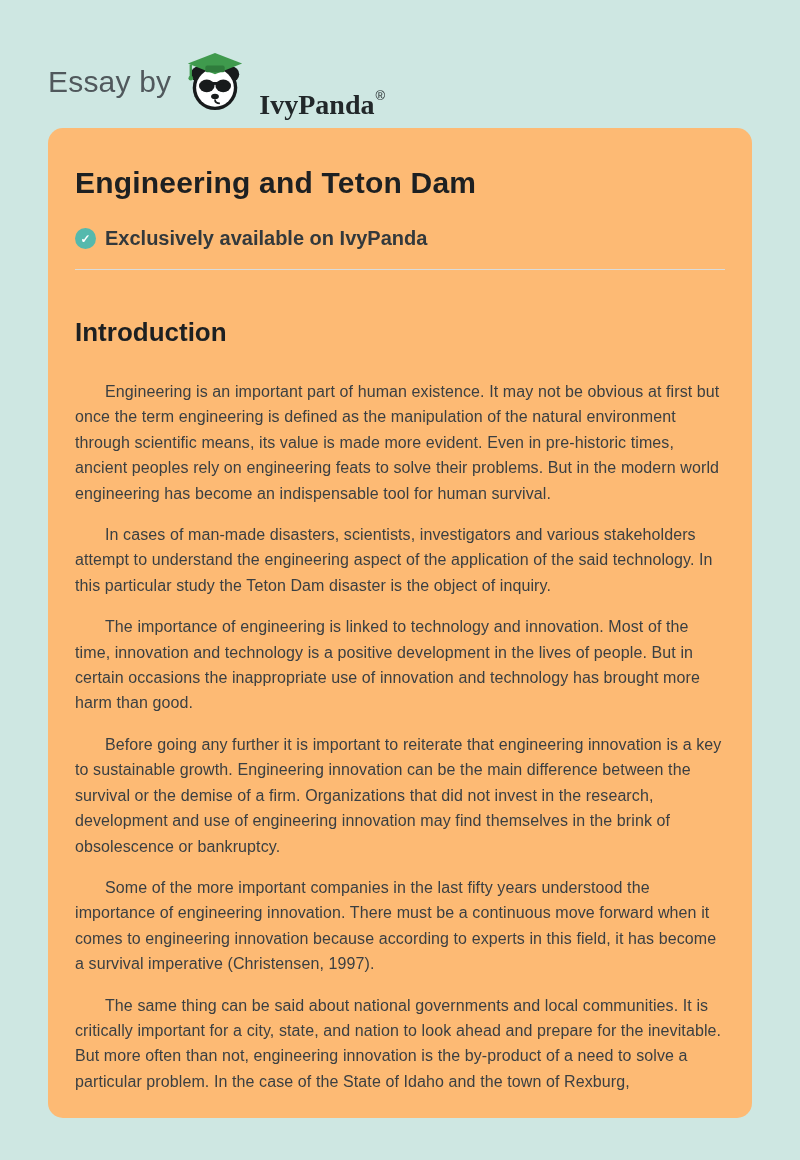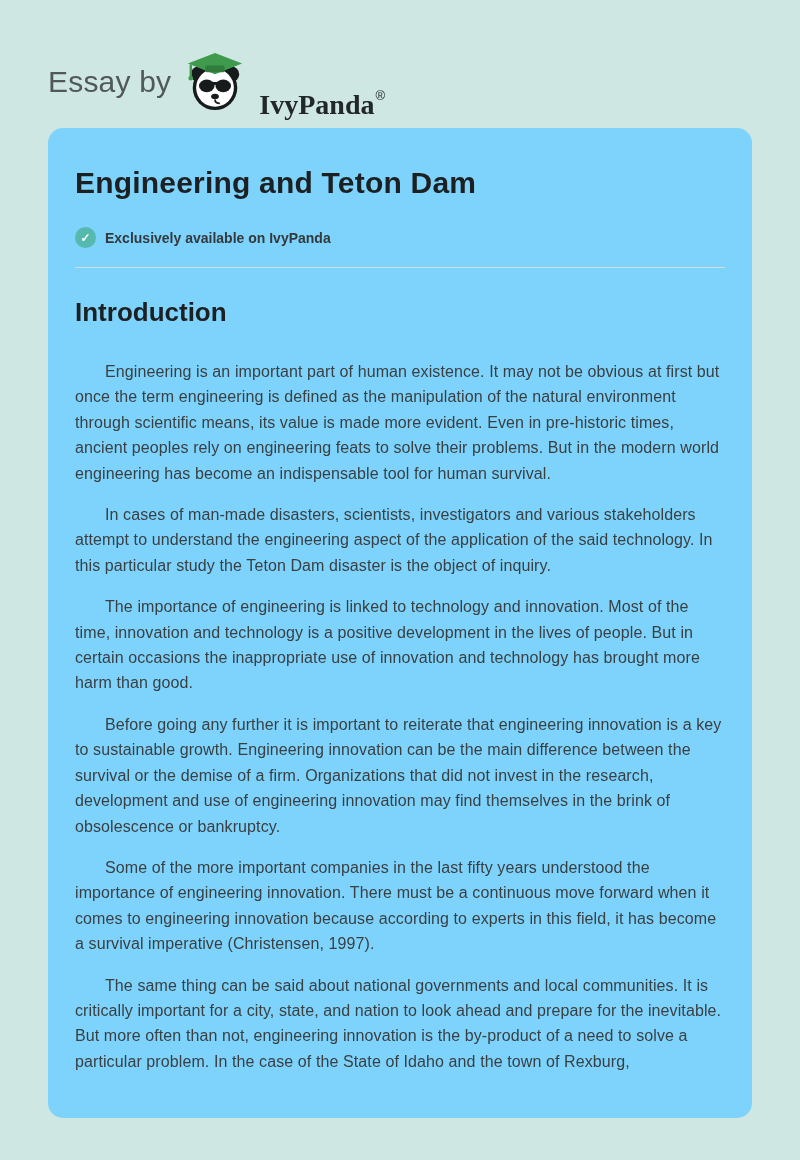--- a/index.html
+++ b/index.html
@@ -39,21 +39,21 @@
     font-size: 13px;
     margin-left: 1px;
     position: relative;
     top: -2px;
     font-family: "Liberation Sans", sans-serif;
     font-weight: 400;
   }
 
   
   .card {
-    background: #7dd3fc;
+    background: #fdba74;
     width: 704px;
     height: 990px;
     margin: 24px auto 0 auto;
     border-radius: 15px;
     padding: 38px 27px 40px 27px;
   }
   .page-title {
     font-size: 30px;
     font-weight: 700;
     color: #1d2022;
@@ -72,34 +72,34 @@
     background: #55b9ad;
     color: #ffffff;
     display: inline-flex;
     align-items: center;
     justify-content: center;
     font-size: 12px;
     font-weight: 700;
     flex: 0 0 auto;
   }
   .availability-text {
-    font-size: 14px;
+    font-size: 20px;
     font-weight: 700;
     color: #33393c;
   }
   .divider {
     border: none;
     border-top: 1px solid #d9dcdc;
     margin: 19px 0 0 0;
   }
   .section-heading {
     font-size: 26px;
     font-weight: 700;
     color: #1d2022;
-    margin-top: 29px;
+    margin-top: 47px;
   }
   .body-copy { margin-top: 31px; }
   .body-copy p {
     font-size: 16px;
     color: #3a3f42;
     line-height: 25.4px;
     text-indent: 30px;
     margin-bottom: 16px;
     letter-spacing: 0.1px;
   }

